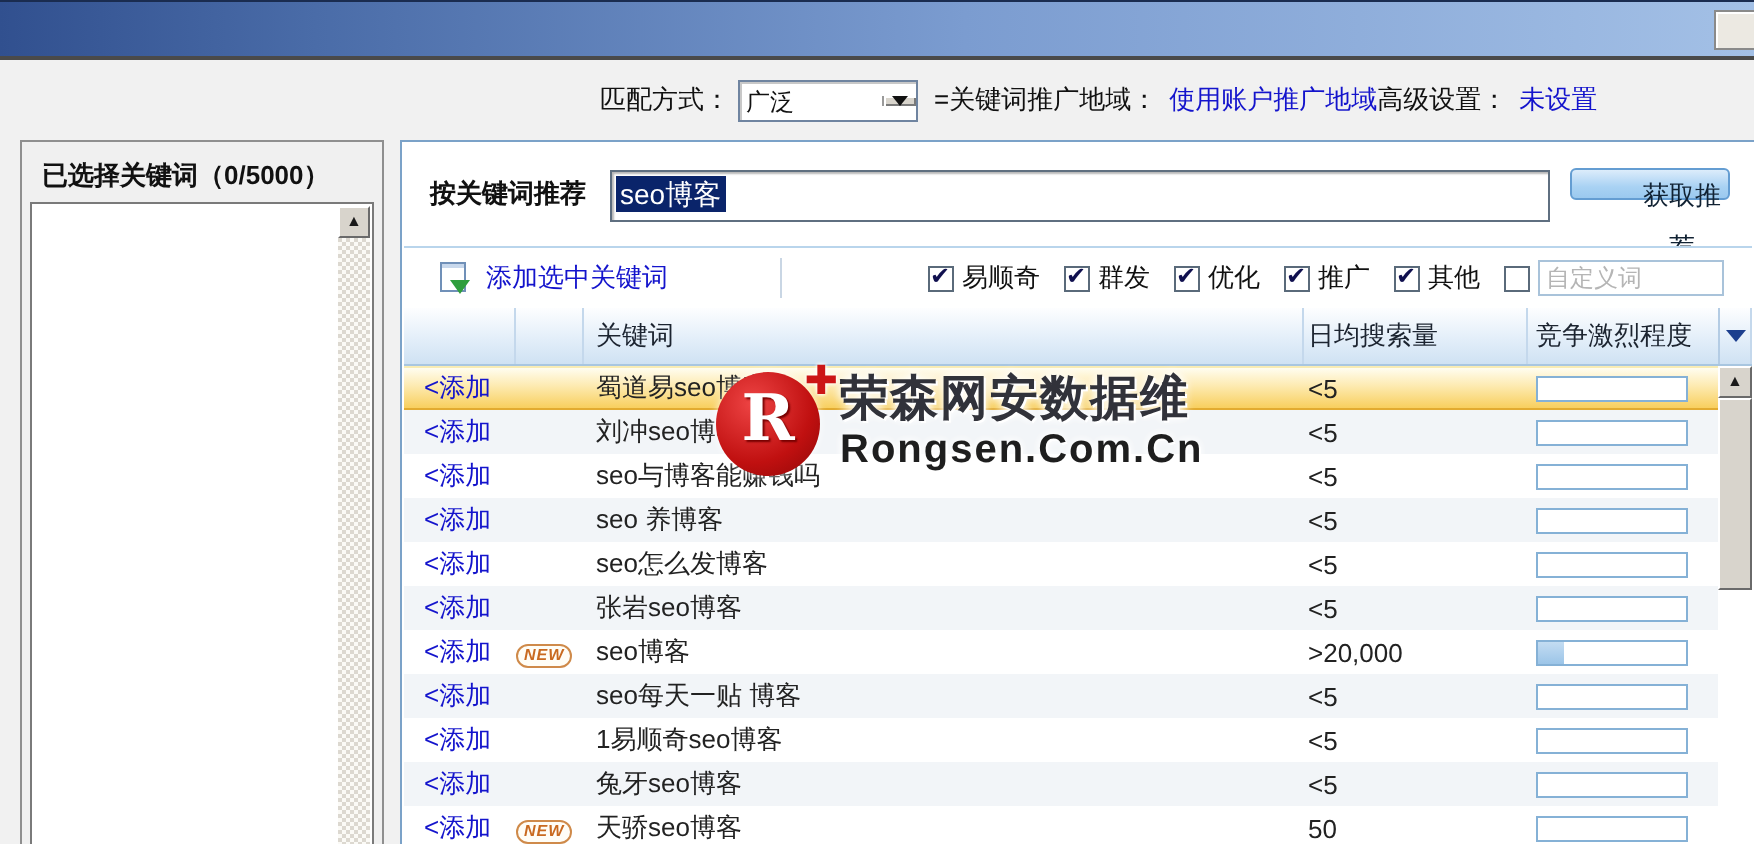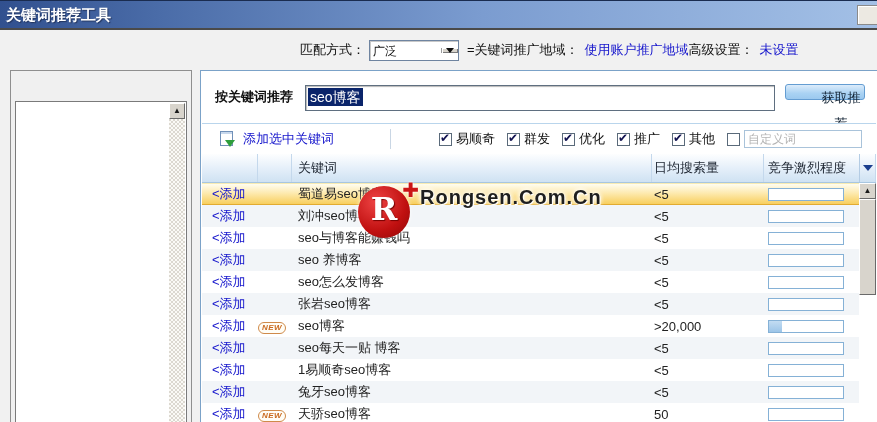--- a/index.html
+++ b/index.html
@@ -57,21 +57,21 @@
   .addicon::before { content:""; position:absolute; left:1px; top:0; width:11px; height:13px; background:#fff;
     border:1px solid #7090b8; box-shadow:inset 0 2px 0 #c8d8ec; }
   .addicon::after { content:""; position:absolute; right:0; bottom:0; width:0; height:0;
     border-left:5px solid transparent; border-right:5px solid transparent; border-top:7px solid #2f9e3c; }
   .add-sel-label { color:#1414cc; font-size:13px; margin-left:8px; cursor:pointer; }
   .vdiv { width:1px; height:20px; background:#c9d6e4; margin-left:56px; }
   .filter-group { margin-left:auto; display:flex; align-items:center; gap:12px; padding-right:14px; }
   .filter { display:flex; align-items:center; gap:4px; font-size:13px; color:#111; }
   .cb { width:13px; height:13px; border:1px solid #5a6a7a; background:#fff; position:relative; display:inline-block; }
   .cb.checked::after { content:"✔"; position:absolute; left:0; top:-3px; font-size:12px; color:#10104f; }
-  .custom-input { width:118px; height:18px; border:1px solid #a9c3da; font-size:12px; padding:1px 3px; color:#333; font-family:inherit; }
+  .custom-input { width:93px; height:18px; border:1px solid #a9c3da; font-size:12px; padding:1px 3px; color:#333; font-family:inherit; }
   .custom-input::placeholder { color:#b5b5b5; }
 
   
   .thead { position:absolute; top:83px; left:1px; right:1px; height:29px; display:flex; align-items:center;
     background:linear-gradient(#fdfeff,#e3eef9 55%,#cfe2f3); border-bottom:1px solid #a8c6e0; font-size:13px; color:#1c2430; }
   .thead .hc { border-right:1px solid #c4d8ec; height:100%; display:flex; align-items:center; }
   .hc-pad { width:10px; border-right:none !important; }
   .hc-add { width:46px; }
   .hc-new { width:34px; }
   .hc-kw { flex:1; padding-left:6px; }
@@ -112,40 +112,40 @@
   .wm-plus { position:absolute; top:-8px; right:-9px; color:#cc1515; font-size:20px; font-weight:bold;
     text-shadow:0 0 2px #fff,0 0 2px #fff; }
   .wm-text { margin-left:10px; text-shadow:1px 1px 0 #fff,0 0 5px #fff,0 0 5px #fff; }
   .wm-line1 { font-size:24px; font-weight:bold; color:#31323a; letter-spacing:1px; line-height:1.15; }
   .wm-line2 { font-size:20px; font-weight:bold; color:#1e1e1e; letter-spacing:1px; }
 </style>
 </head>
 <body>
 
 <div class="titlebar">
-  <div class="titlebar-text">关键词推荐工具</div>
   <div class="title-btn"></div>
 </div>
 
 <div class="topbar">
   <span>匹配方式：</span>
   <span class="dropdown">
     <span class="dd-text">广泛</span>
     <span class="dd-btn">
         <span class="dd-tri"></span>
       </span>
   </span>
   <span>=关键词</span>
   <span class="top-group">推广地域：</span>
   <span class="toplink">使用账户推广地域</span>
   <span class="top-group">高级设置：</span>
   <span class="toplink">未设置</span>
 </div>
 
 <div class="left-panel">
+  <div class="left-title">已选择关键词（0/5000）</div>
   <div class="left-list">
     <div class="left-scroll">
       <div class="sbtn">▲</div>
       <div class="strack"></div>
     </div>
   </div>
 </div>
 
 <div class="main-panel">
   <div class="search-row">
@@ -346,15 +346,16 @@
     <div class="table-thumb"></div>
   </div>
 </div>
 
 <div class="watermark">
   <div class="wm-logo">
     <span class="wm-r">R</span>
     <span class="wm-plus">✚</span>
   </div>
   <div class="wm-text">
+    <div class="wm-line1">荣森网安数据维</div>
     <div class="wm-line2">Rongsen.Com.Cn</div>
   </div>
 </div>
 
 </body></html>

